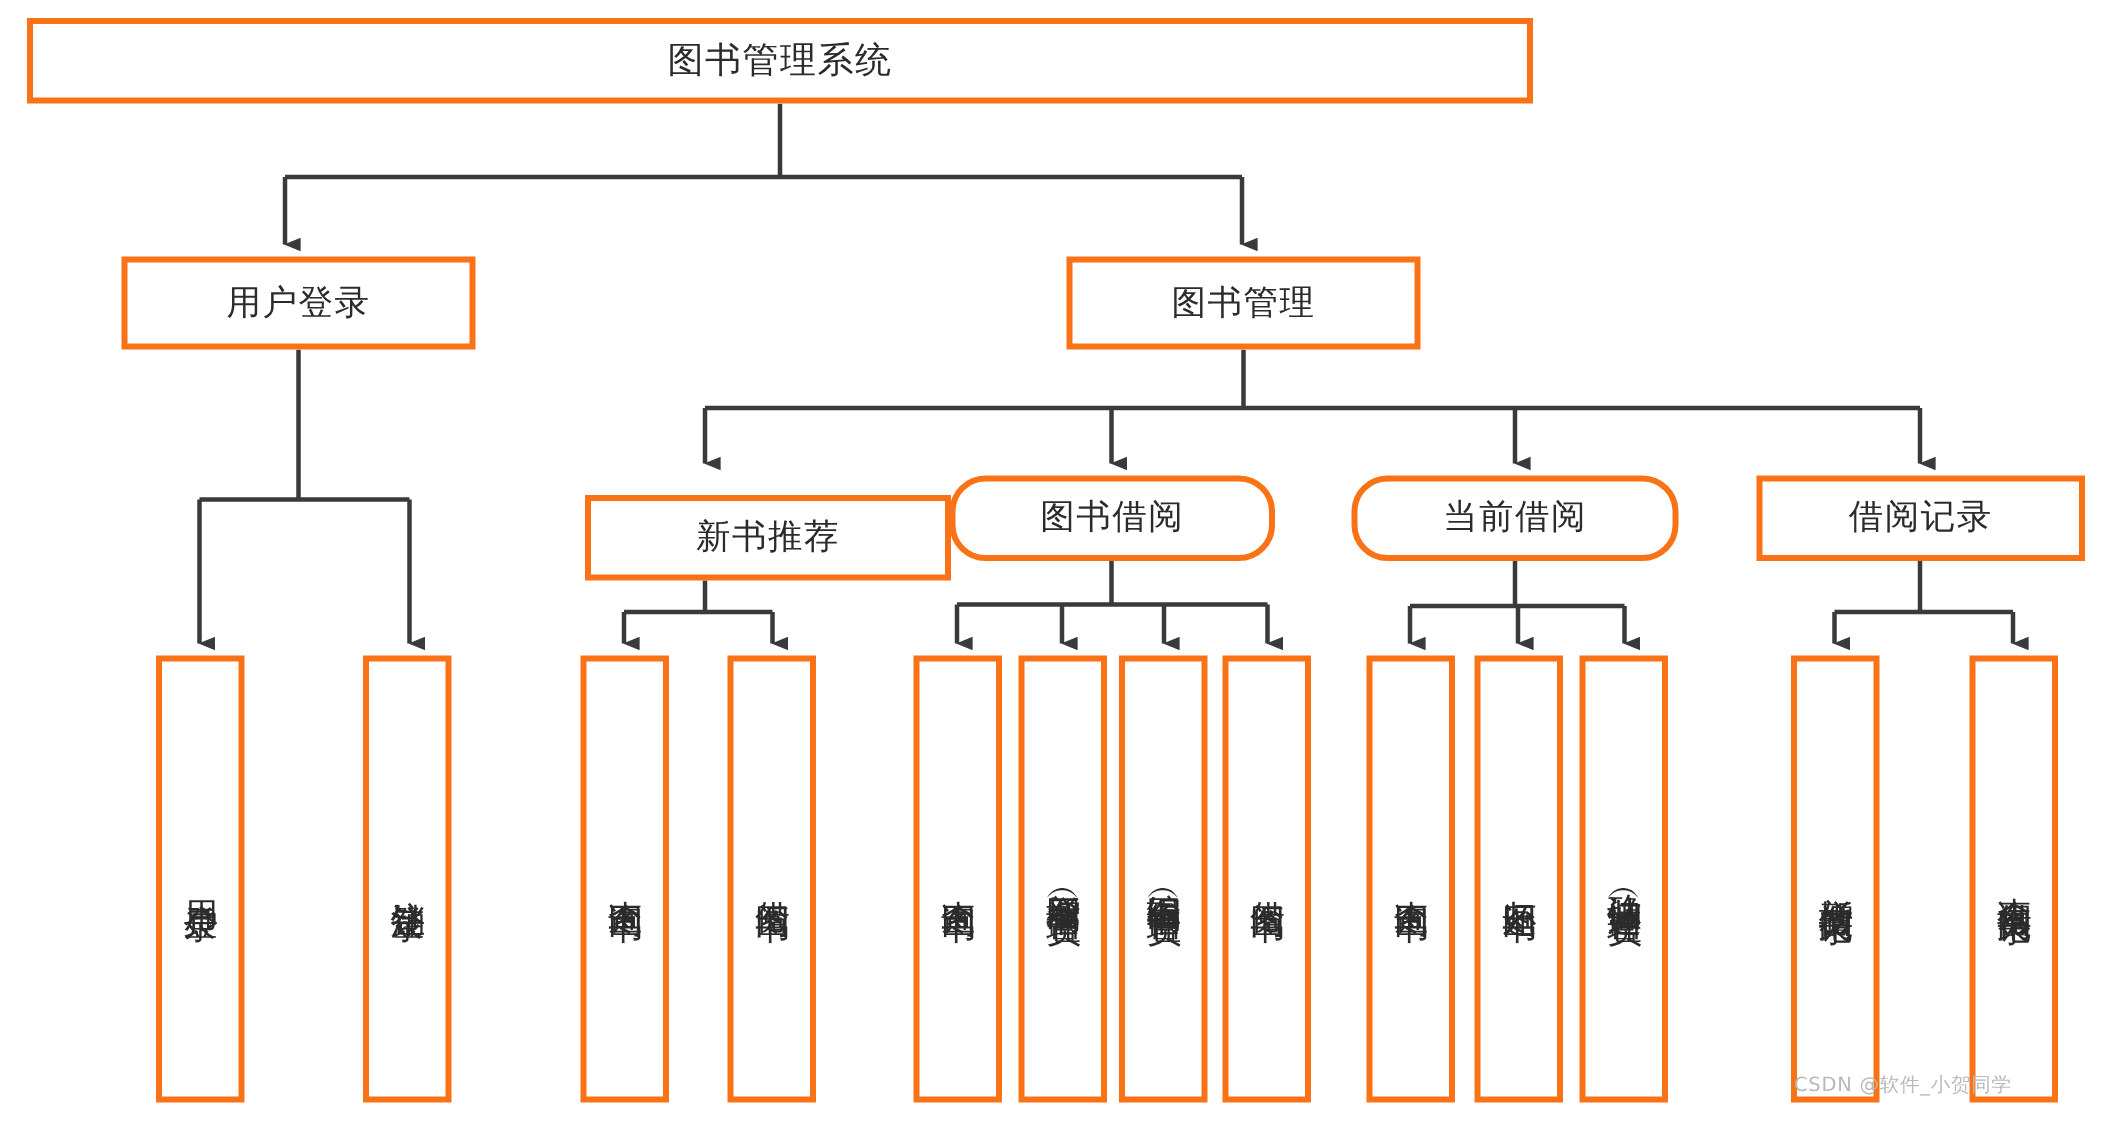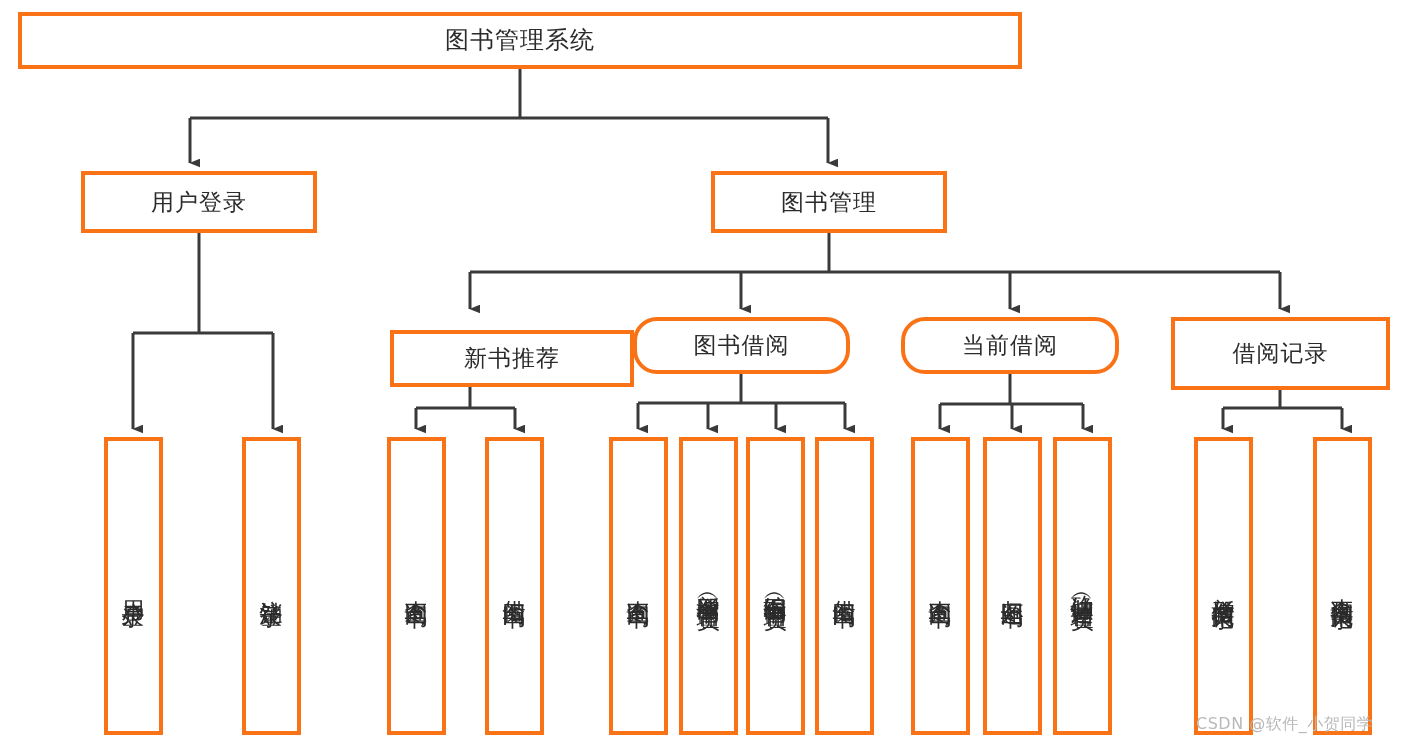--- a/index.html
+++ b/index.html
@@ -49,21 +49,21 @@
     writing-mode: vertical-rl;
     text-orientation: upright;
     white-space: nowrap;
     line-height: 1.05;
   }
   .node.root {
     font-size: 24px;
   }
   .watermark {
     position: absolute;
-    font-size: 16px;
+    font-size: 13px;
     color: #b9b9b9;
     white-space: nowrap;
     letter-spacing: 0.5px;
   }
 </style>
 </head>
 <body>
 
 <div id="canvas">
 
@@ -132,21 +132,21 @@
 
   <div class="node horiz" style="left:362px; top:330px; width:244px; height:57px;margin-left:28px;">
     <span class="label">新书推荐</span>
   </div>
   <div class="node horiz" style="left:633px; top:317px; width:217px; height:57px;border-radius:24px;">
     <span class="label">图书借阅</span>
   </div>
   <div class="node horiz" style="left:901px; top:317px; width:218px; height:57px;border-radius:24px;">
     <span class="label">当前借阅</span>
   </div>
-  <div class="node horiz" style="left:1171px; top:317px; width:219px; height:73px;">
+  <div class="node horiz" style="left:1171px; top:317px; width:219px; height:57px;">
     <span class="label">借阅记录</span>
   </div>
 
   <div class="node vert" style="left:104px; top:437px; width:59px; height:298px;">
     <span class="label">用户登录</span>
   </div>
   <div class="node vert" style="left:242px; top:437px; width:59px; height:298px;">
     <span class="label">注销登录</span>
   </div>
   <div class="node vert" style="left:387px; top:437px; width:59px; height:298px;">

